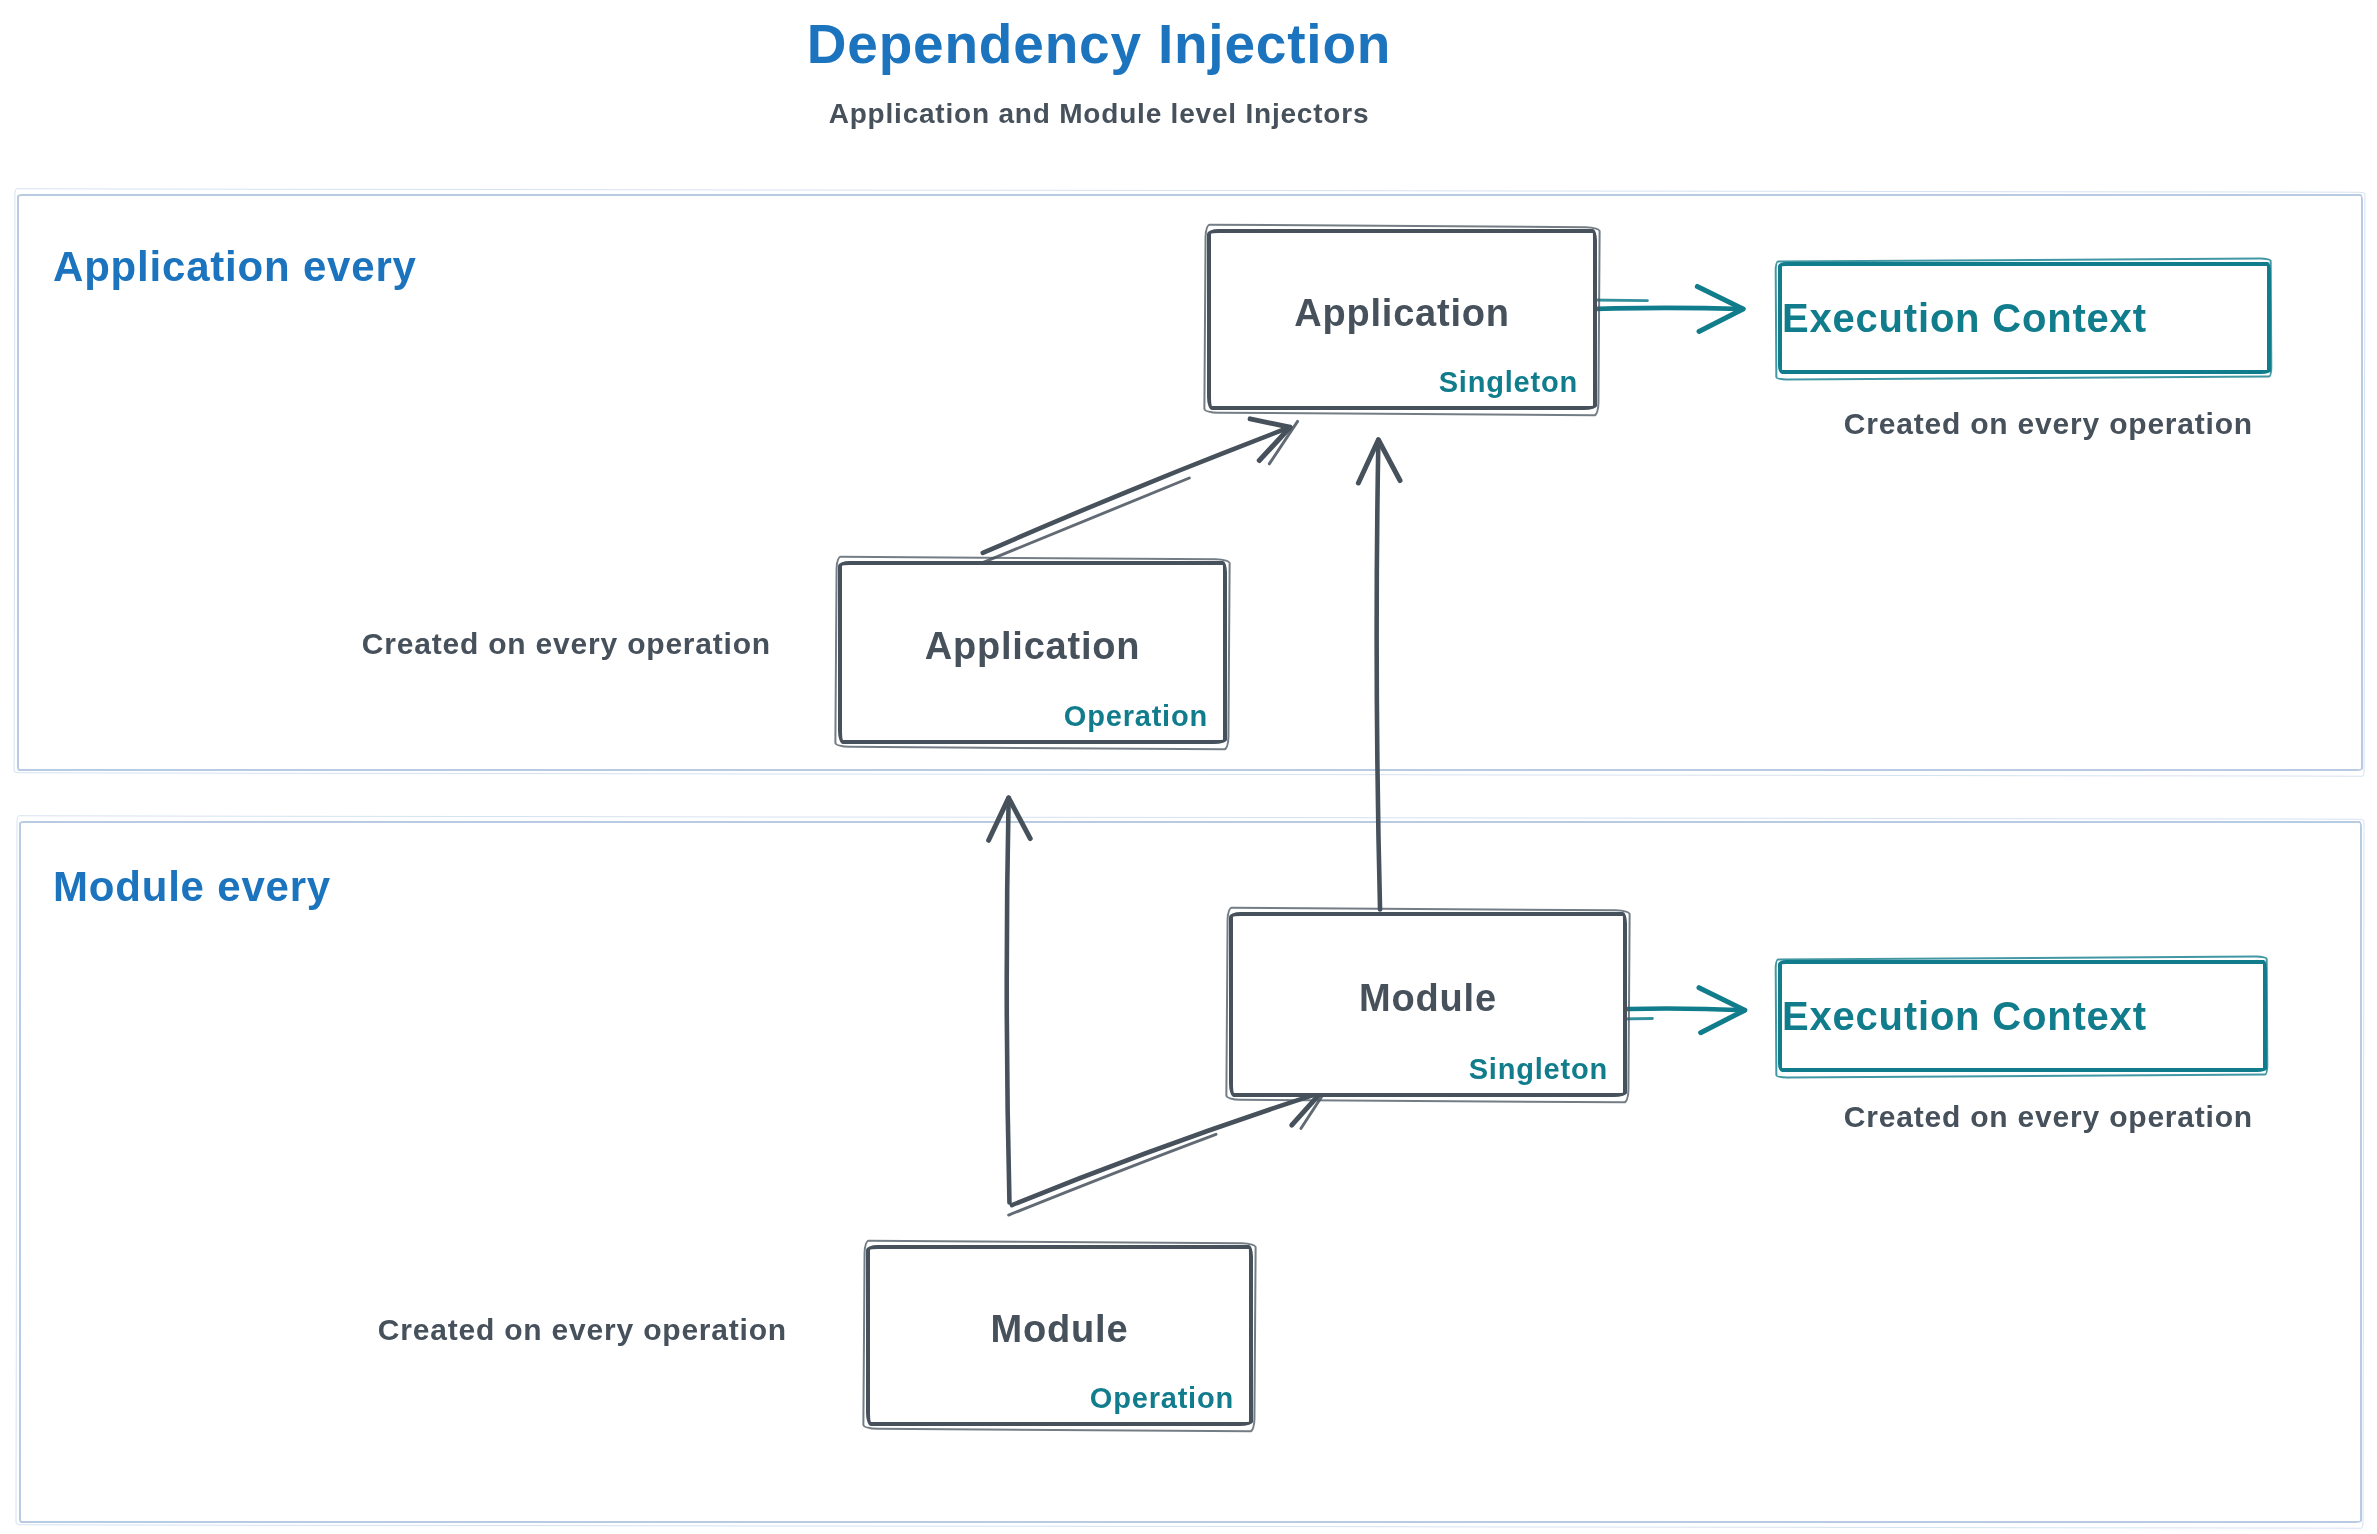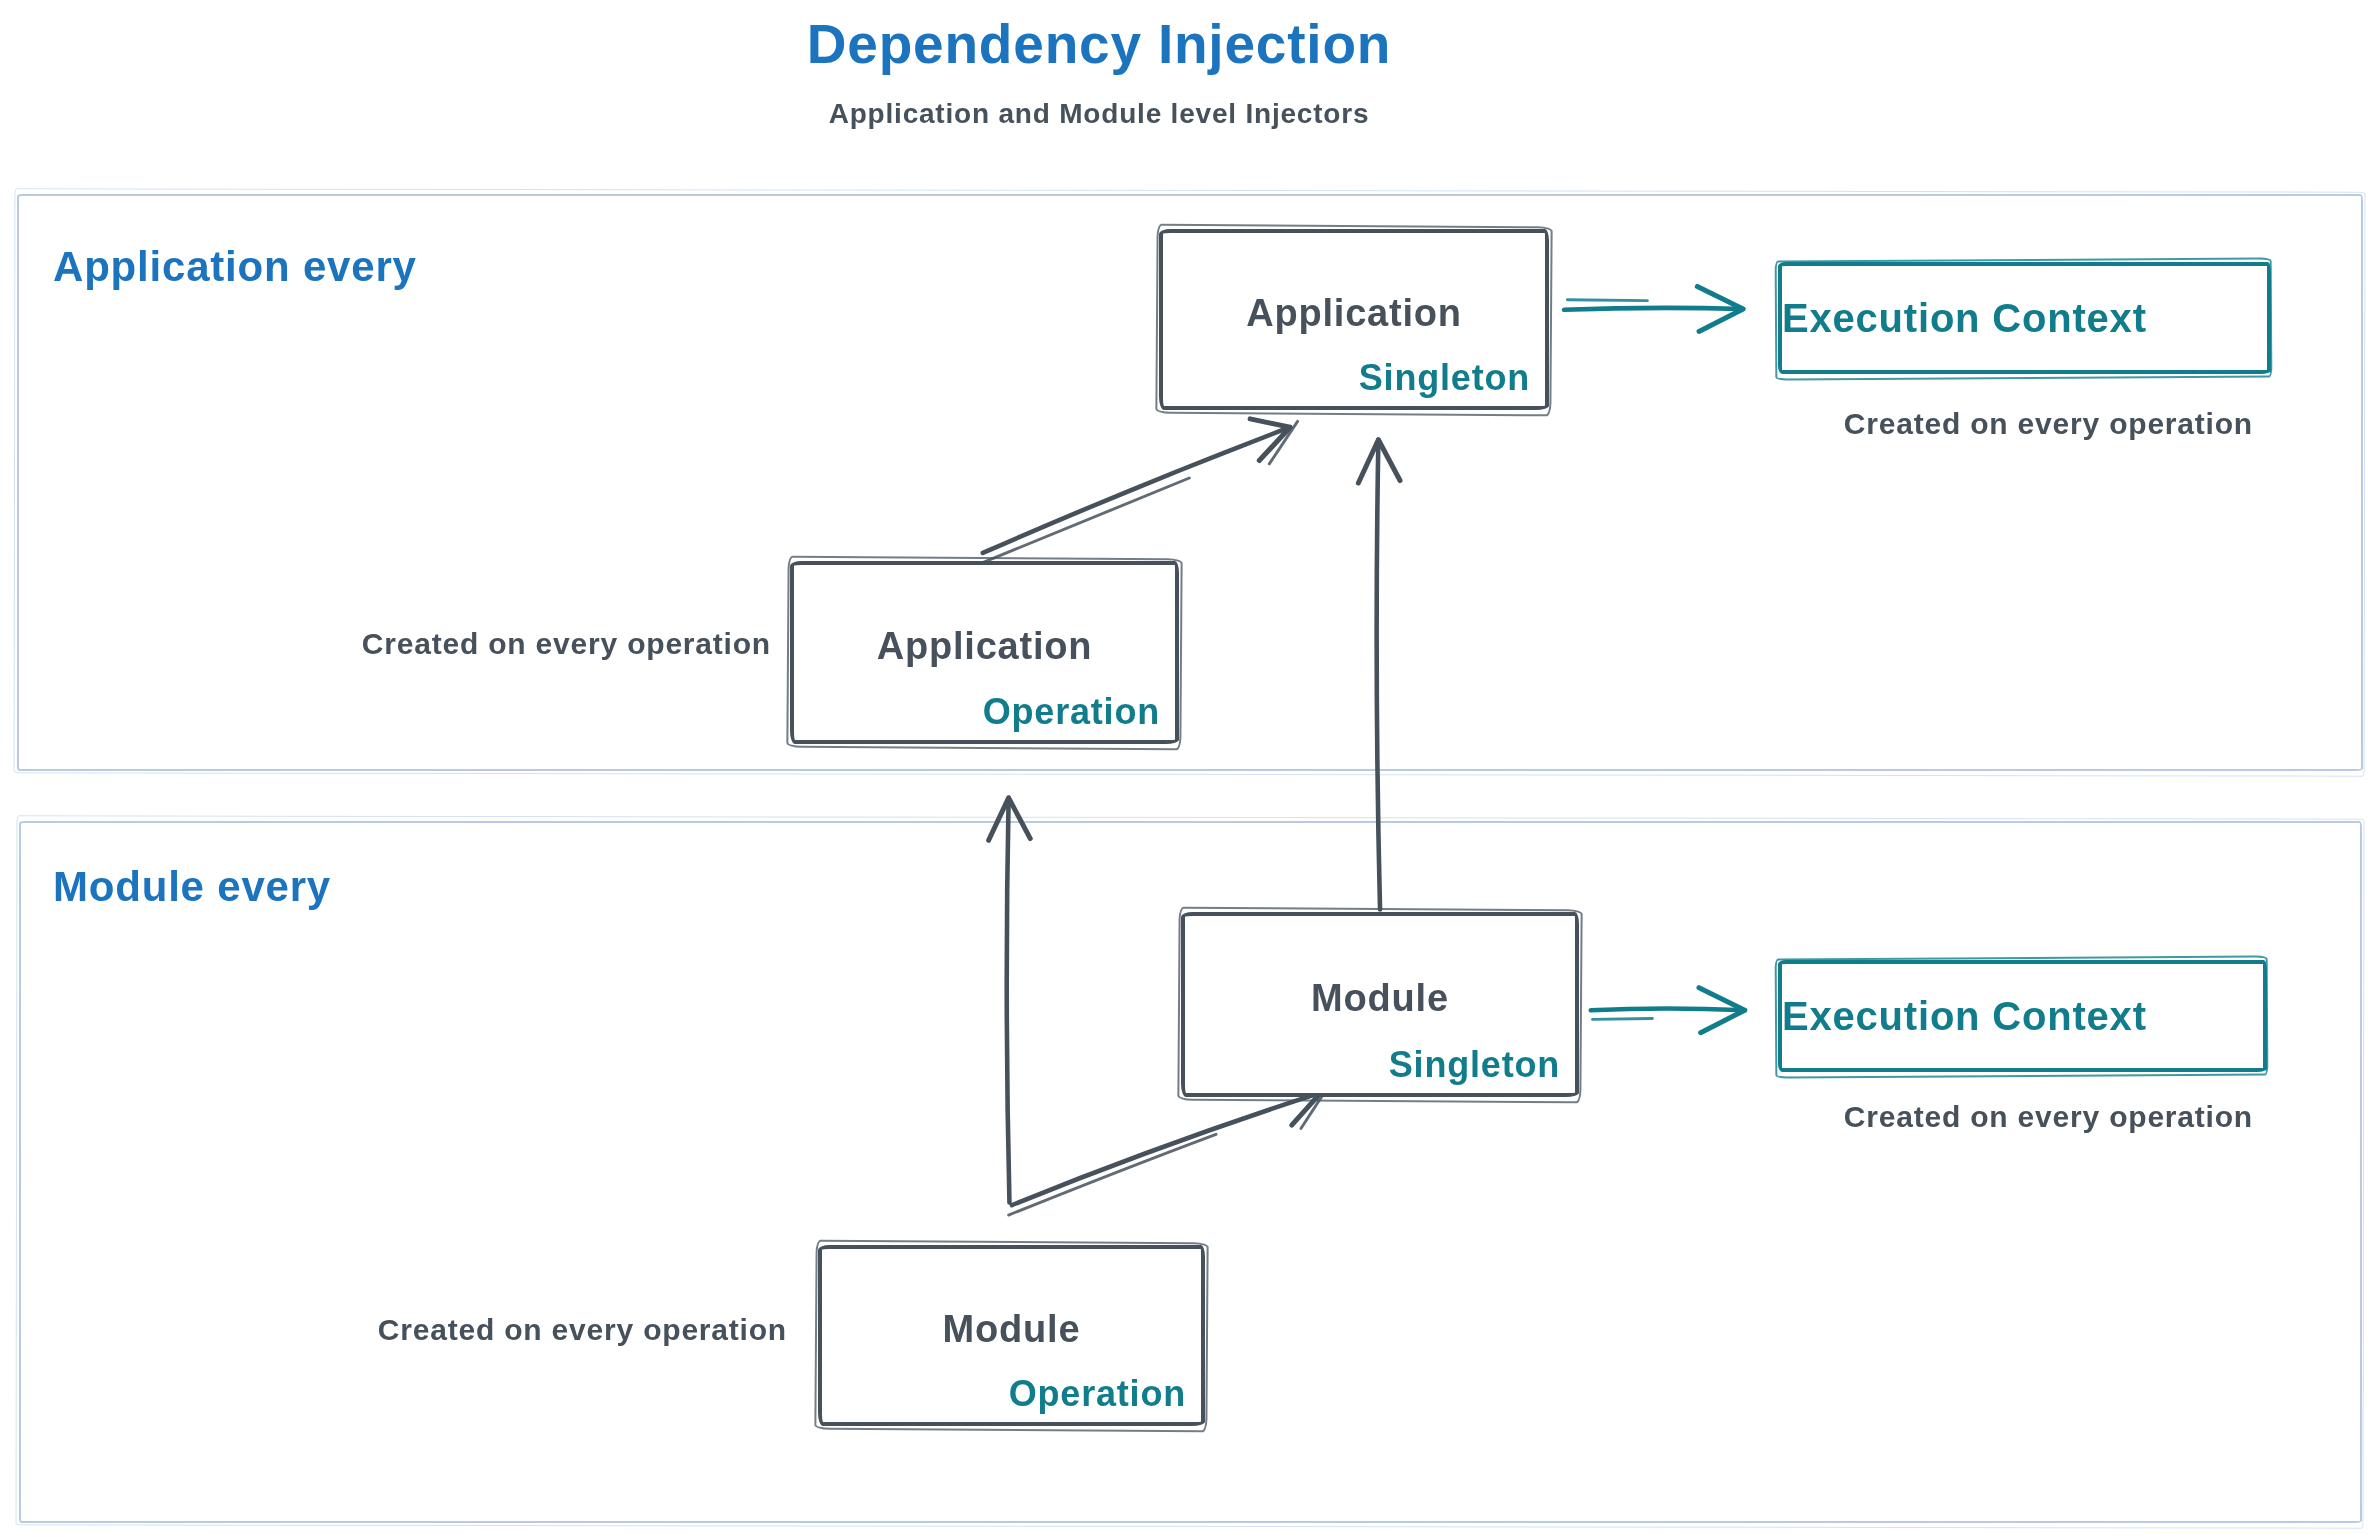--- a/index.html
+++ b/index.html
@@ -37,35 +37,35 @@
   }
   .level-label{
     position:absolute;font-size:42px;font-weight:bold;color:var(--blue);
     letter-spacing:0.8px;white-space:nowrap;
   }
 
   
   .node{
     position:absolute;background:#fff;border:4.2px solid var(--ink);
     border-radius:11.7px 4.2px 13.3px 5px / 5px 11.7px 4.2px 13.3px;
-    display:flex;align-items:center;justify-content:center;
+    display:flex;align-items:center;justify-content:center;margin-left:48px;
   }
   .node::after{
     content:"";position:absolute;inset:-8.3px -6.7px -9.2px -7.5px;pointer-events:none;
     border:2.5px solid var(--ink);opacity:.75;
     border-radius:5px 15px 5px 15px / 13.3px 5px 13.3px 5px;
     transform:rotate(0.4deg);
   }
   .node-title{
     font-size:38px;font-weight:bold;color:var(--ink);letter-spacing:0.8px;
     white-space:nowrap;margin-top:-11.7px;
   }
   .node-scope{
     position:absolute;right:15px;bottom:6.7px;
-    font-size:36px;font-weight:bold;color:var(--teal);letter-spacing:0.8px;
+    font-size:29px;font-weight:bold;color:var(--teal);letter-spacing:0.8px;
     white-space:nowrap;
   }
 
   
   .exec{
     position:absolute;background:#fff;border:4.2px solid var(--teal);
     border-radius:8.3px 3.3px 10px 4.2px / 4.2px 10px 3.3px 8.3px;
     display:flex;align-items:center;justify-content:flex-start;
   }
   .exec::after{

